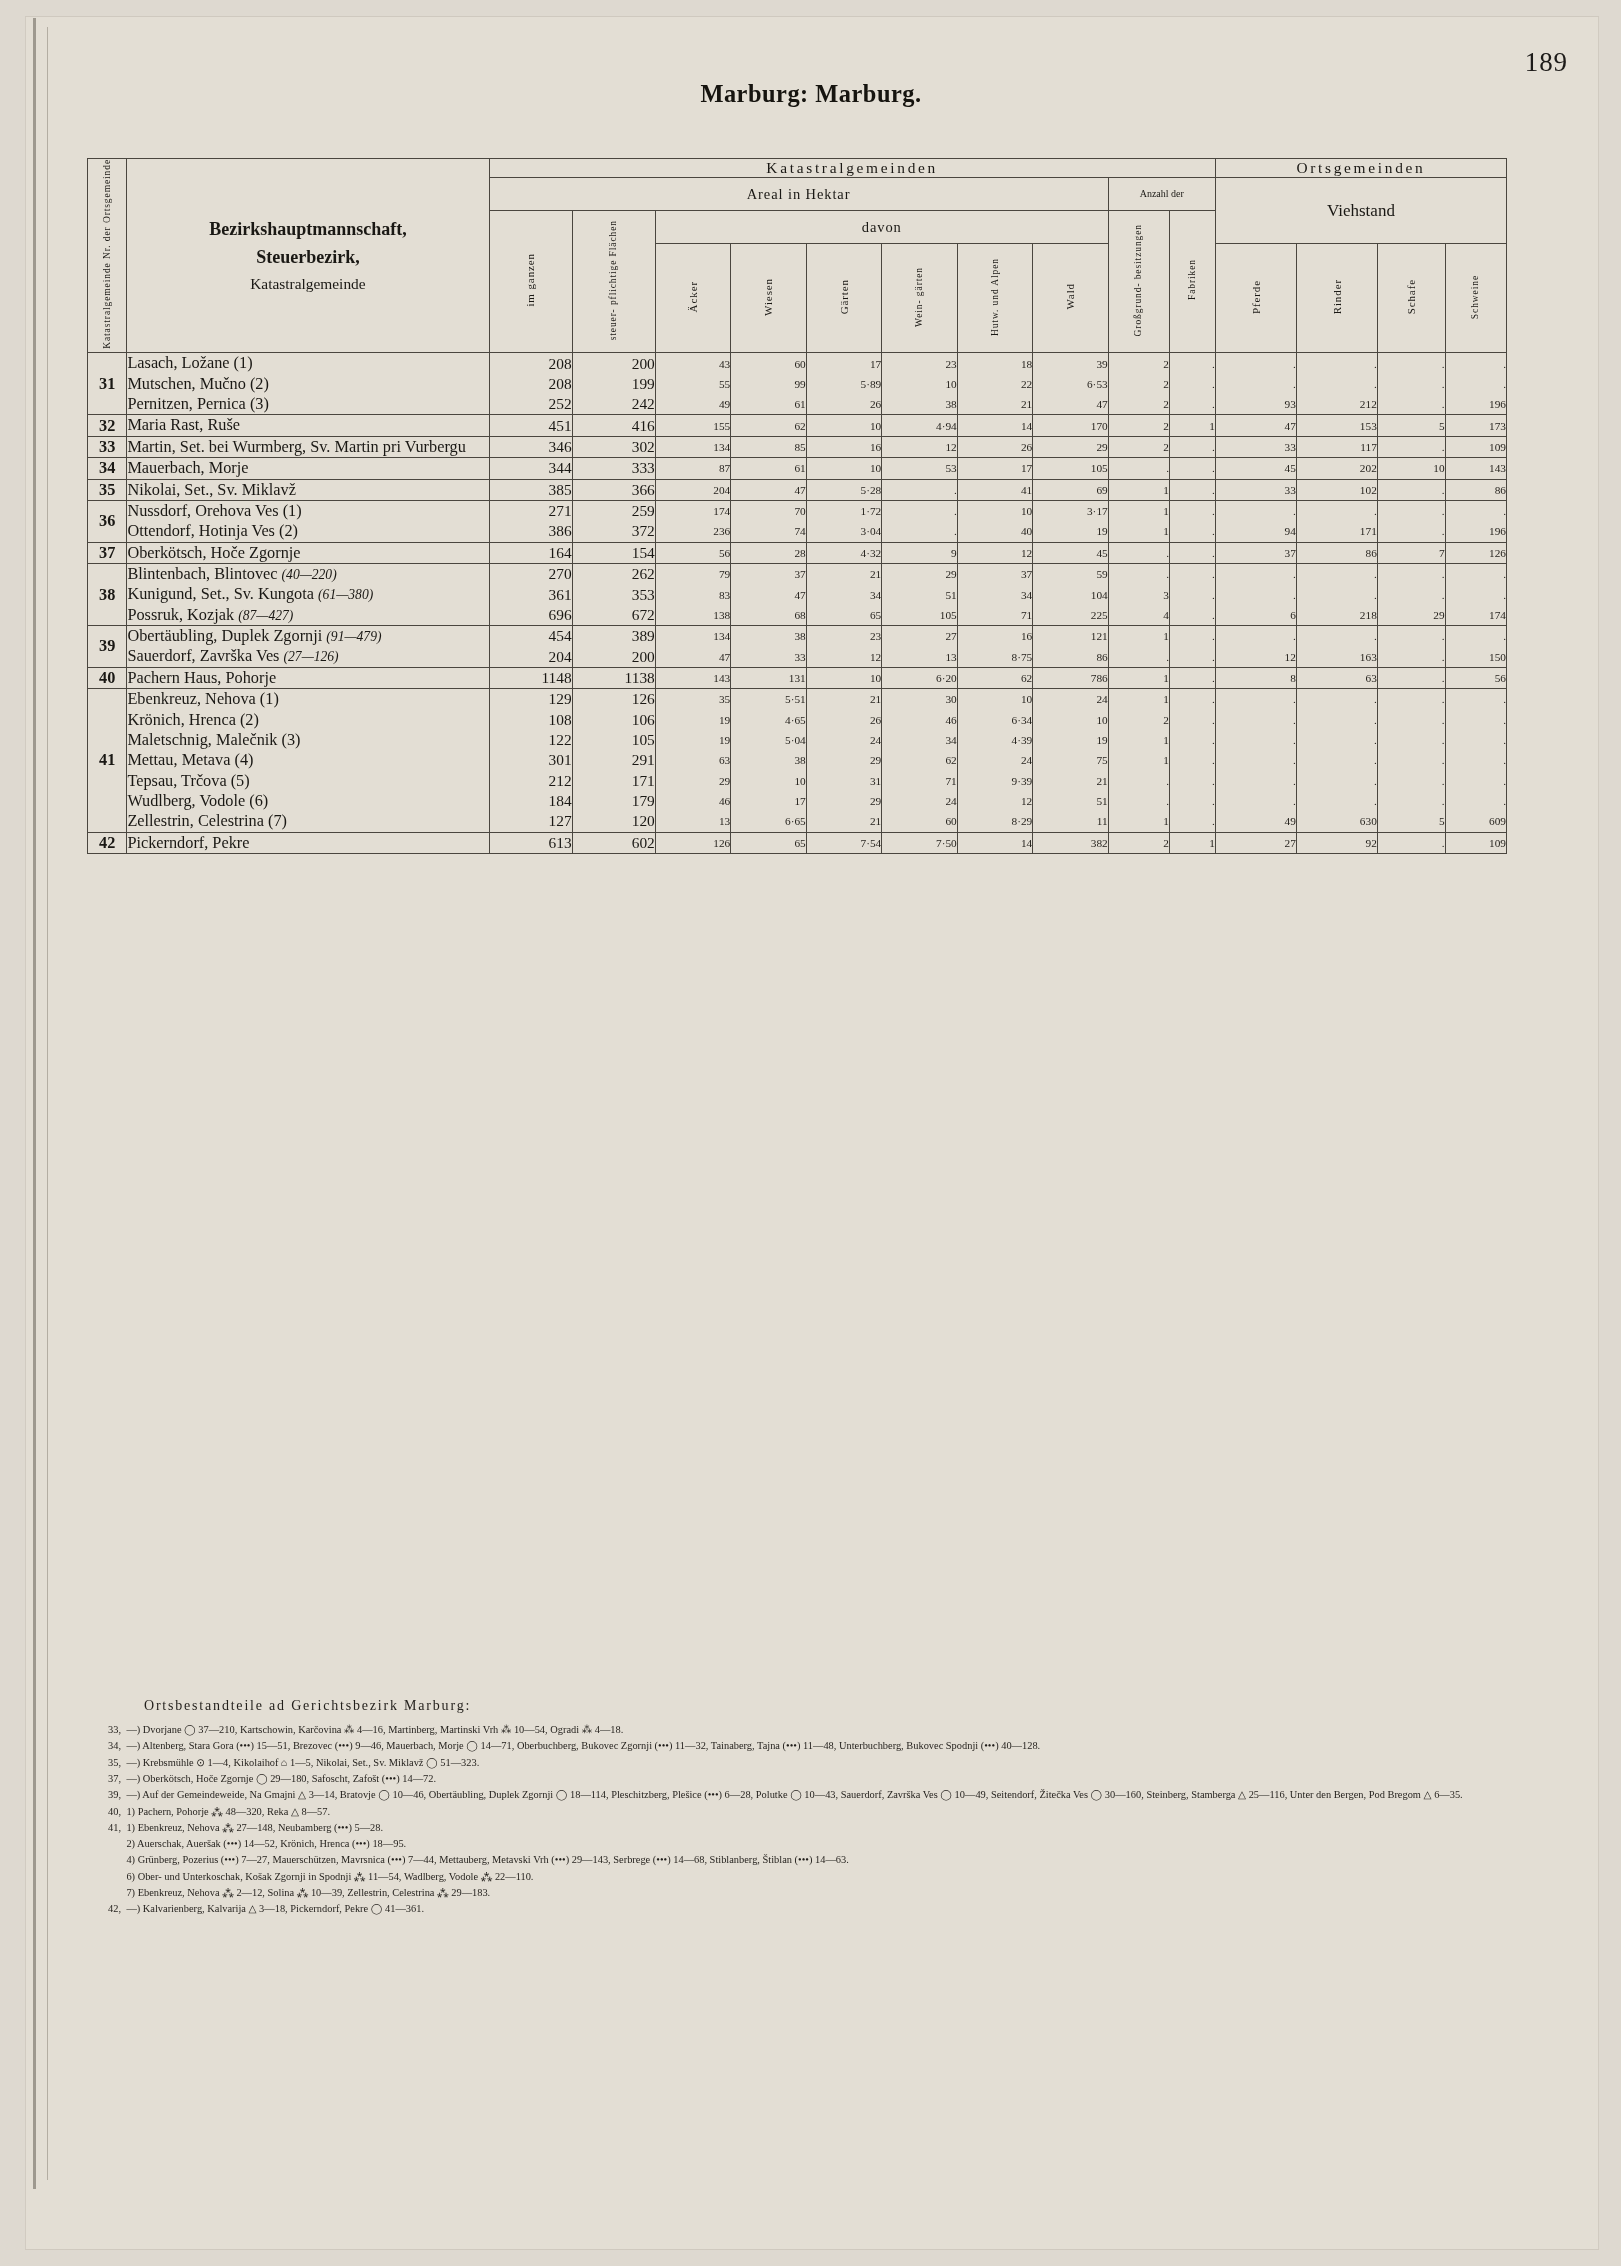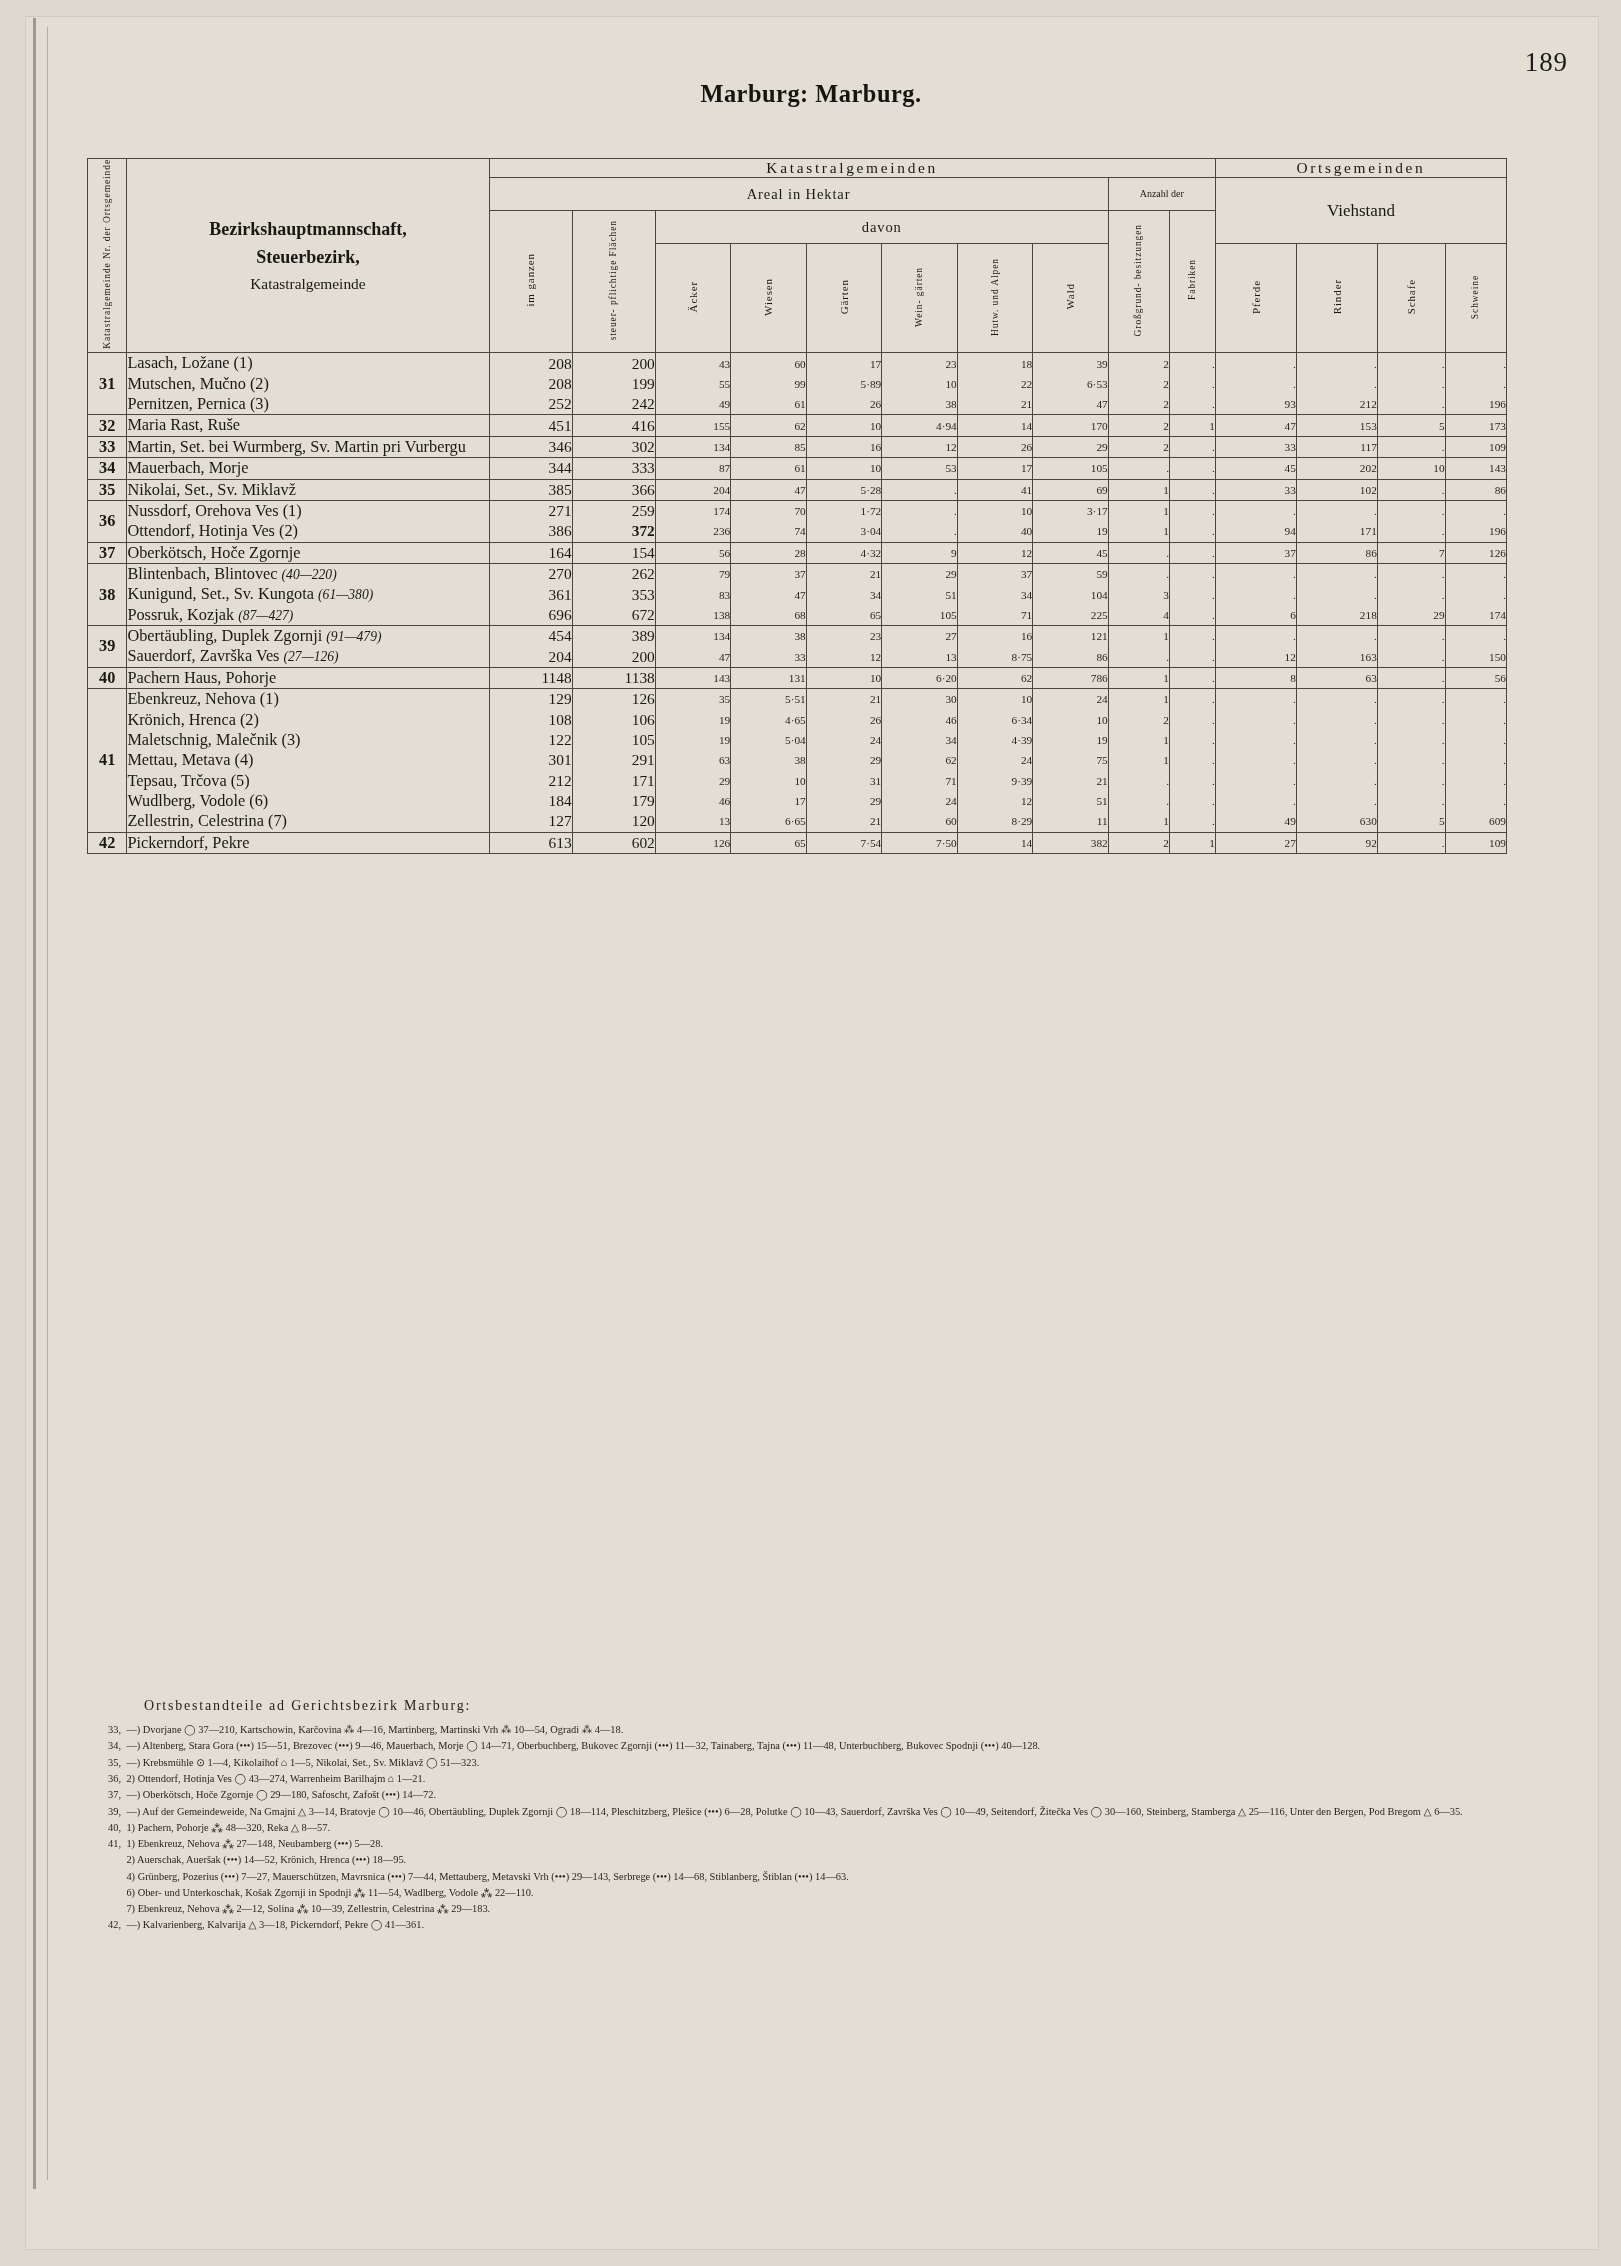--- a/index.html
+++ b/index.html
@@ -312,21 +312,21 @@
           <td class="smallnum" style="border-top: 0.9px solid rgb(74, 70, 63); border-bottom: none;">1</td>
           <td class="smallnum" style="border-top: 0.9px solid rgb(74, 70, 63); border-bottom: none;">.</td>
           <td class="smallnum" style="border-top: 0.9px solid rgb(74, 70, 63); border-bottom: none;">.</td>
           <td class="smallnum" style="border-top: 0.9px solid rgb(74, 70, 63); border-bottom: none;">.</td>
           <td class="smallnum" style="border-top: 0.9px solid rgb(74, 70, 63); border-bottom: none;">.</td>
           <td class="smallnum" style="border-top: 0.9px solid rgb(74, 70, 63); border-bottom: none;">.</td>
         </tr>
         <tr>
           <td class="nm" style="border-top: none; border-bottom: 0.9px solid rgb(74, 70, 63);">Ottendorf, Hotinja Ves (2)</td>
           <td class="numcell" style="border-top: none; border-bottom: 0.9px solid rgb(74, 70, 63);">386</td>
-          <td class="numcell" style="border-top: none; border-bottom: 0.9px solid rgb(74, 70, 63); font-weight: bold;">372</td>
+          <td class="numcell" style="border-top: none; border-bottom: 0.9px solid rgb(74, 70, 63);">372</td>
           <td class="smallnum" style="border-top: none; border-bottom: 0.9px solid rgb(74, 70, 63);">236</td>
           <td class="smallnum" style="border-top: none; border-bottom: 0.9px solid rgb(74, 70, 63);">74</td>
           <td class="smallnum" style="border-top: none; border-bottom: 0.9px solid rgb(74, 70, 63);">3·04</td>
           <td class="smallnum" style="border-top: none; border-bottom: 0.9px solid rgb(74, 70, 63);">.</td>
           <td class="smallnum" style="border-top: none; border-bottom: 0.9px solid rgb(74, 70, 63);">40</td>
           <td class="smallnum" style="border-top: none; border-bottom: 0.9px solid rgb(74, 70, 63);">19</td>
           <td class="smallnum" style="border-top: none; border-bottom: 0.9px solid rgb(74, 70, 63);">1</td>
           <td class="smallnum" style="border-top: none; border-bottom: 0.9px solid rgb(74, 70, 63);">.</td>
           <td class="smallnum" style="border-top: none; border-bottom: 0.9px solid rgb(74, 70, 63);">94</td>
           <td class="smallnum" style="border-top: none; border-bottom: 0.9px solid rgb(74, 70, 63);">171</td>
@@ -606,24 +606,20 @@
         </div>
         <div class="row">
           <div class="num">34,</div>
           <div class="txt">—) Altenberg, Stara Gora (•••) 15—51, Brezovec (•••) 9—46, Mauerbach, Morje ◯ 14—71, Oberbuchberg, Bukovec Zgornji (•••) 11—32, Tainaberg, Tajna (•••) 11—48, Unterbuchberg, Bukovec Spodnji (•••) 40—128.</div>
         </div>
         <div class="row">
           <div class="num">35,</div>
           <div class="txt">—) Krebsmühle ⊙ 1—4, Kikolaihof ⌂ 1—5, Nikolai, Set., Sv. Miklavž ◯ 51—323.</div>
         </div>
         <div class="row">
-          <div class="num">36,</div>
-          <div class="txt">2) Ottendorf, Hotinja Ves ◯ 43—274, Warrenheim Barilhajm ⌂ 1—21.</div>
-        </div>
-        <div class="row">
           <div class="num">37,</div>
           <div class="txt">—) Oberkötsch, Hoče Zgornje ◯ 29—180, Safoscht, Zafošt (•••) 14—72.</div>
         </div>
         <div class="row">
           <div class="num">39,</div>
           <div class="txt">—) Auf der Gemeindeweide, Na Gmajni △ 3—14, Bratovje ◯ 10—46, Obertäubling, Duplek Zgornji ◯ 18—114, Pleschitzberg, Plešice (•••) 6—28, Polutke ◯ 10—43, Sauerdorf, Završka Ves ◯ 10—49, Seitendorf, Žitečka Ves ◯ 30—160, Steinberg, Stamberga △ 25—116, Unter den Bergen, Pod Bregom △ 6—35.</div>
         </div>
         <div class="row">
           <div class="num">40,</div>
           <div class="txt">1) Pachern, Pohorje ⁂ 48—320, Reka △ 8—57.</div>

